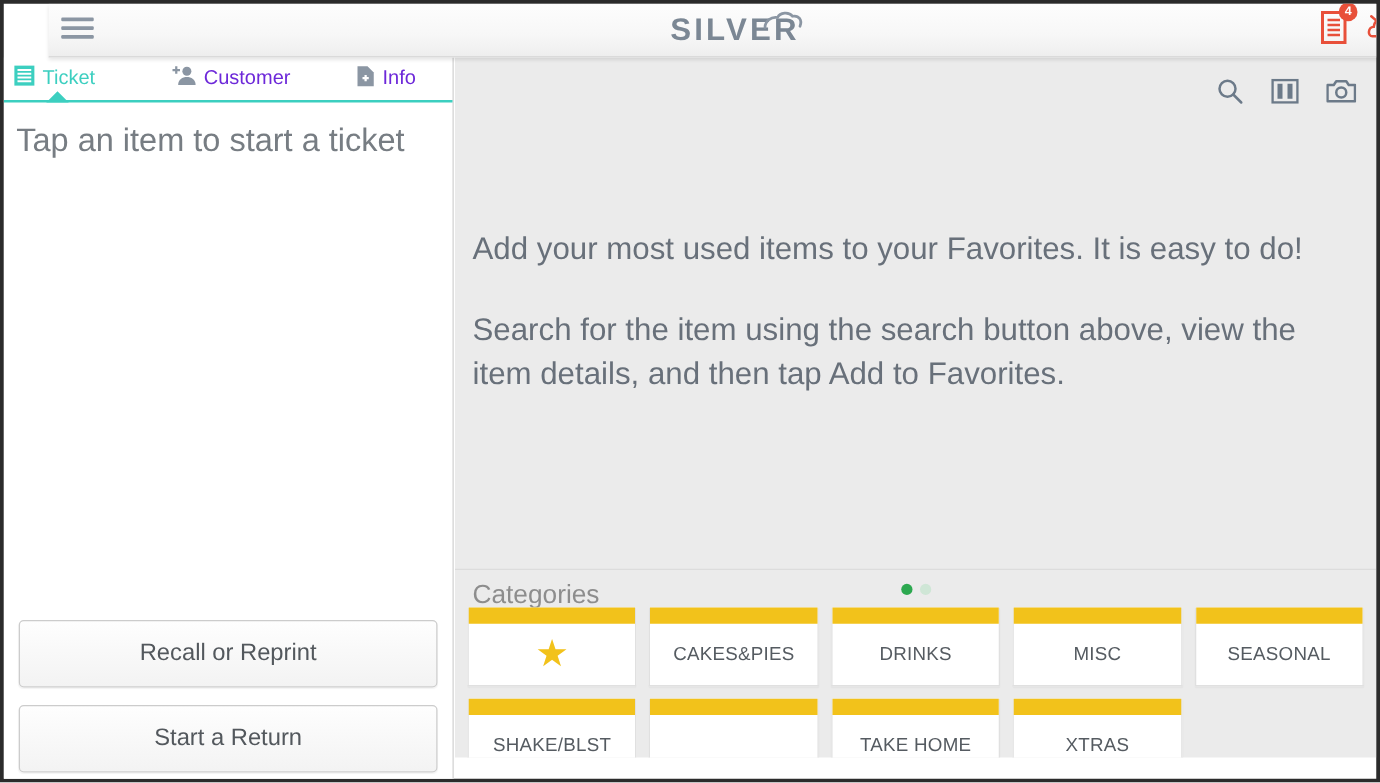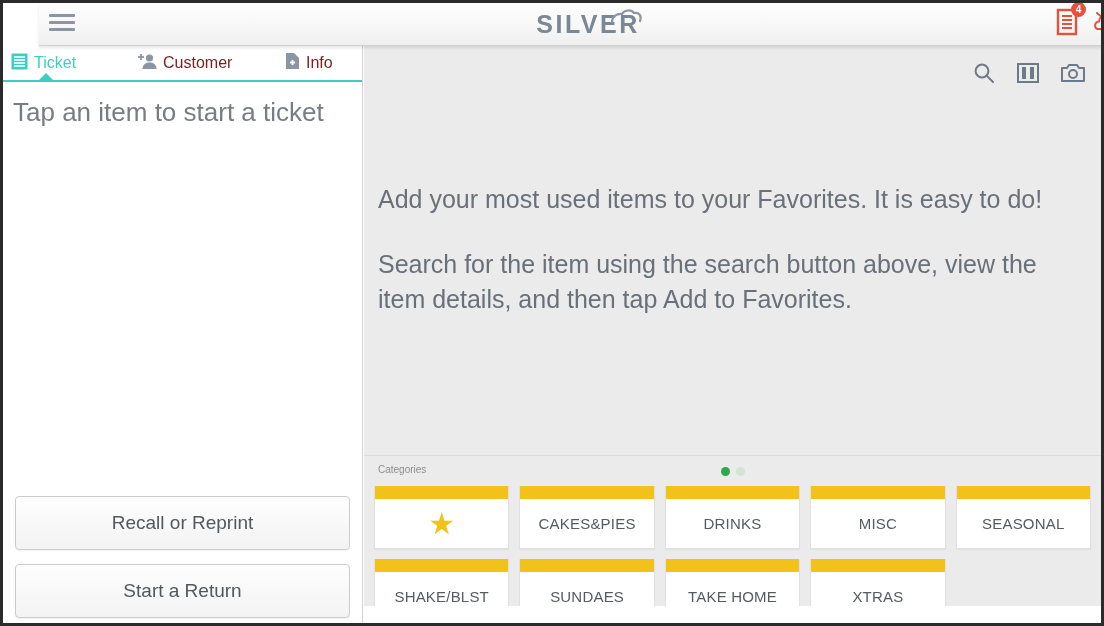--- a/index.html
+++ b/index.html
@@ -115,21 +115,21 @@
     display: flex;
     align-items: flex-start;
     padding: 0 8px;
     box-sizing: border-box;
   }
   .tab {
     display: flex;
     align-items: center;
     gap: 6px;
     font-size: 16px;
-    color: #7f1d1d;
+    color: #6d28d9;
     cursor: pointer;
     height: 100%;
   }
   .tab.active { color: #3ccfc0; }
   .tab-ticket { width: 126px; }
   .tab-customer { width: 148px; }
   .tab-arrow {
     position: absolute;
     left: 34px;
     bottom: -2px;
@@ -206,21 +206,21 @@
     border-top: 1px solid #dcdcdc;
   }
   .cat-header {
     position: relative;
     height: 30px;
   }
   .cat-title {
     position: absolute;
     left: 14px;
     top: 8px;
-    font-size: 10px;
+    font-size: 21px;
     color: #8d8d8d;
   }
   .cat-dots {
     position: absolute;
     left: 0; right: 0;
     top: 11px;
     display: flex;
     justify-content: center;
     gap: 6px;
   }
@@ -435,21 +435,20 @@
           <div class="cat-label">SEASONAL</div>
         </div>
 
         <div class="cat-tile">
           <div class="cat-strip"></div>
           <div class="cat-label">SHAKE/BLST</div>
         </div>
 
         <div class="cat-tile">
           <div class="cat-strip"></div>
-          <div class="cat-label">SUNDAES</div>
         </div>
 
         <div class="cat-tile">
           <div class="cat-strip"></div>
           <div class="cat-label">TAKE HOME</div>
         </div>
 
         <div class="cat-tile">
           <div class="cat-strip"></div>
           <div class="cat-label">XTRAS</div>

